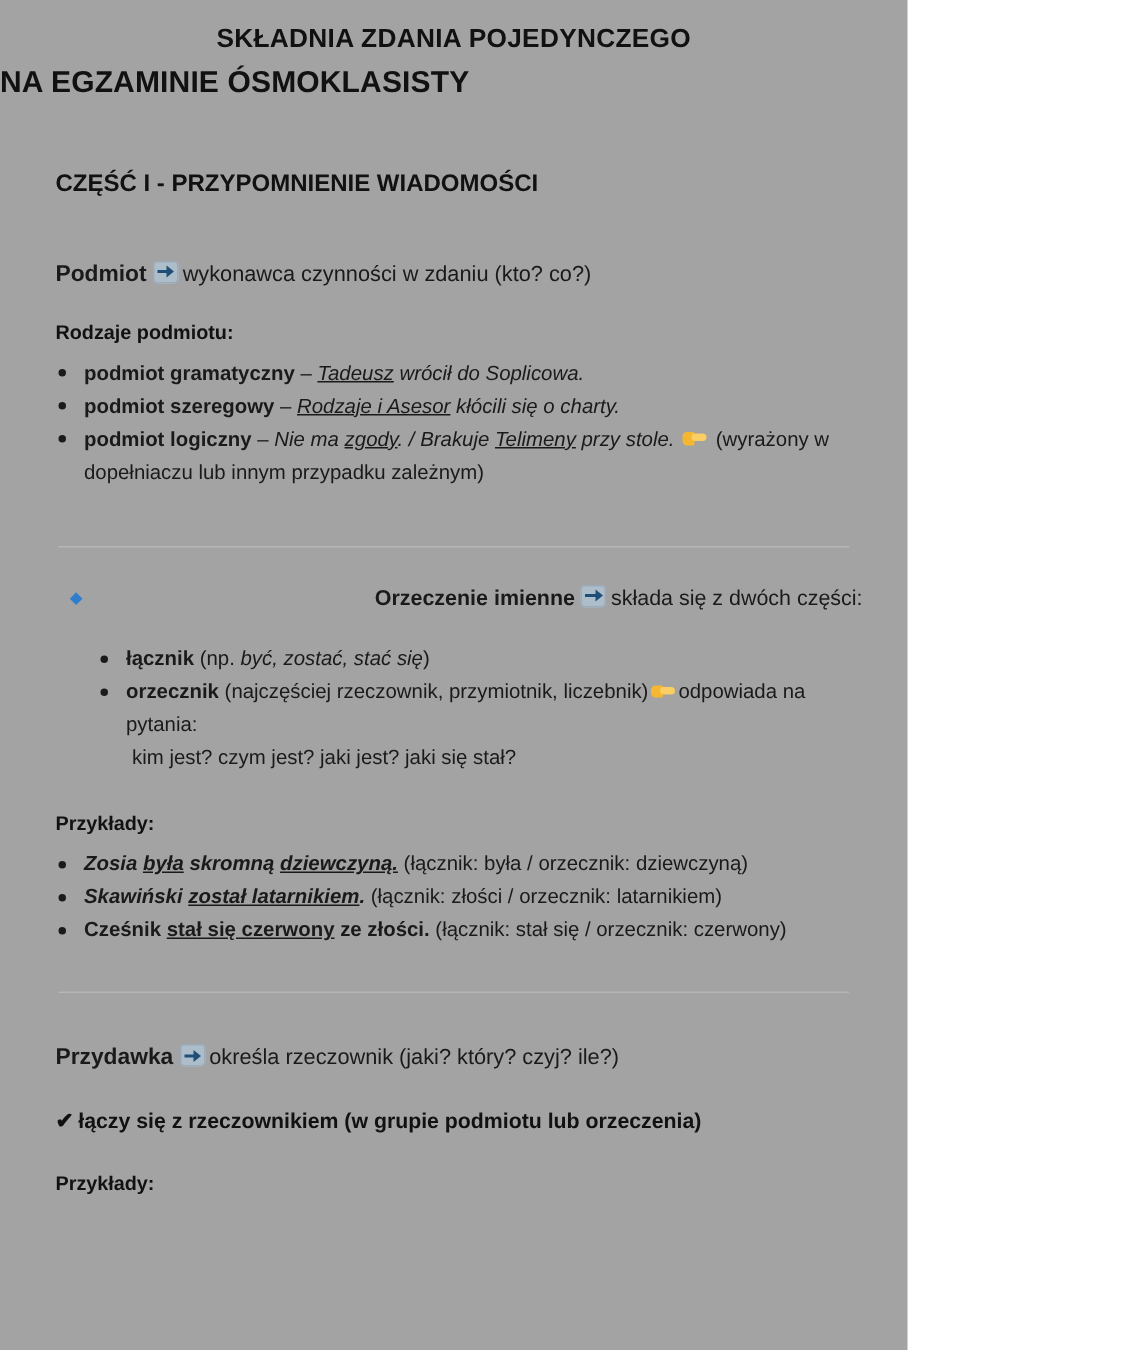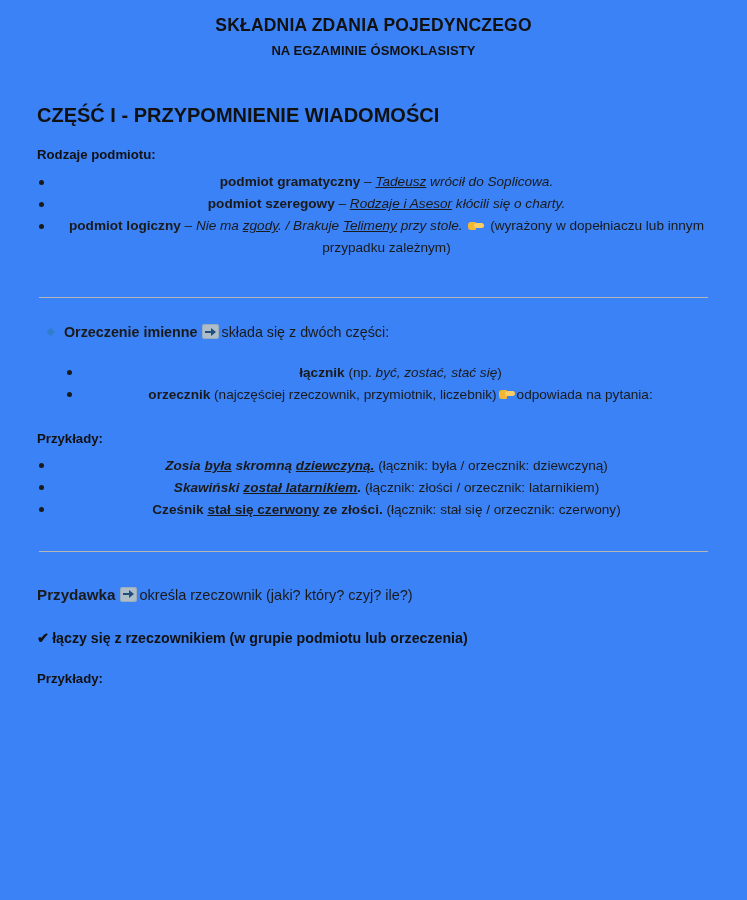--- a/index.html
+++ b/index.html
@@ -9,53 +9,53 @@
   }
   body {
     width: 747px;
     height: 900px;
     font-family: "Liberation Sans", sans-serif;
     color: #1a1a1a;
     overflow: hidden;
     position: relative;
   }
   .page {
-    width: 747px;
+    width: 605px;
     height: 900px;
     padding: 0;
     box-sizing: border-box;
-    background: #3b82f6;
+    background: #a3a3a3;
     position: relative;
   }
 
   
   .doc-title {
     text-align: center;
     font-weight: bold;
     font-size: 17.5px;
     letter-spacing: 0.2px;
     margin: 0;
     padding-top: 14px;
     line-height: 1.35;
     color: #111;
   }
   .doc-subtitle {
-    text-align: center;
-    font-weight: bold;
-    font-size: 13px;
+    text-align: left;
+    font-weight: bold;
+    font-size: 20px;
     letter-spacing: 0.1px;
     margin: 0;
     padding-top: 4px;
     line-height: 1.35;
     color: #111;
   }
 
   .part-title {
     font-weight: bold;
-    font-size: 20px;
+    font-size: 16px;
     margin: 0;
     padding: 45px 0 0 37px;
     color: #111;
   }
 
   
   .block { padding-left: 37px; padding-right: 30px; }
 
   .term-line {
     font-size: 14.5px;
@@ -141,21 +141,20 @@
     list-style: none;
     margin: 0;
     padding: 0;
   }
   ul.disc > li {
     position: relative;
     padding-left: 19px;
     font-size: 13.6px;
     line-height: 1.62;
     color: #1a1a1a;
-    text-align: center;
   }
   ul.disc > li::before {
     content: "";
     position: absolute;
     left: 2px; top: 8.5px;
     width: 5px; height: 5px;
     border-radius: 50%;
     background: #1a1a1a;
   }
   ul.diamond > li {
@@ -210,20 +209,25 @@
 </head>
 <body>
 
 <div class="page">
 
   <h1 class="doc-title">SKŁADNIA ZDANIA POJEDYNCZEGO</h1>
   <h2 class="doc-subtitle">NA EGZAMINIE ÓSMOKLASISTY</h2>
 
   <h3 class="part-title">CZĘŚĆ I - PRZYPOMNIENIE WIADOMOŚCI</h3>
 
+  <div class="block sp-podmiot">
+    <div class="term-line">
+      <span class="term">Podmiot</span><span class="arrow-ico"></span><span>wykonawca czynności w zdaniu (kto? co?)</span>
+    </div>
+  </div>
 
   <div class="block sp-rodzaje">
     <div class="subhead">Rodzaje podmiotu:</div>
   </div>
 
   <div class="block sp-list1">
     <ul class="disc indent-sub">
 
       <li>
         <span class="b">podmiot gramatyczny</span>
@@ -249,36 +253,37 @@
     </ul>
   </div>
 
   <div class="sp-div1">
     <hr class="divider">
   </div>
 
 
 
   <div class="block" style="padding-top:24px;">
-    <ul class="diamond" style="padding-left:8px;">
+    <ul class="diamond" style="padding-left:8px;text-align:right;">
       <li>
         <span class="b">Orzeczenie imienne</span><span class="arrow-ico"></span><span>składa się z dwóch części:</span>
       </li>
     </ul>
   </div>
 
   <div class="block" style="padding-top:18px;margin-left:28px;">
     <ul class="disc indent-ex">
       <li>
         <span class="b">łącznik</span>
         <span>(np. </span><span class="i">być, zostać, stać się</span><span>)</span>
       </li>
       <li>
         <span class="b">orzecznik</span>
         <span>(najczęściej rzeczownik, przymiotnik, liczebnik)</span><span class="finger-ico"></span><span>odpowiada na pytania:</span>
+        <span class="cont-indent" style="padding-left:4px;">kim jest? czym jest? jaki jest? jaki się stał?</span>
       </li>
     </ul>
   </div>
 
   <div class="block sp-przyk">
     <div class="subhead">Przykłady:</div>
   </div>
 
   <div class="block sp-exlist">
     <ul class="disc indent-ex">

